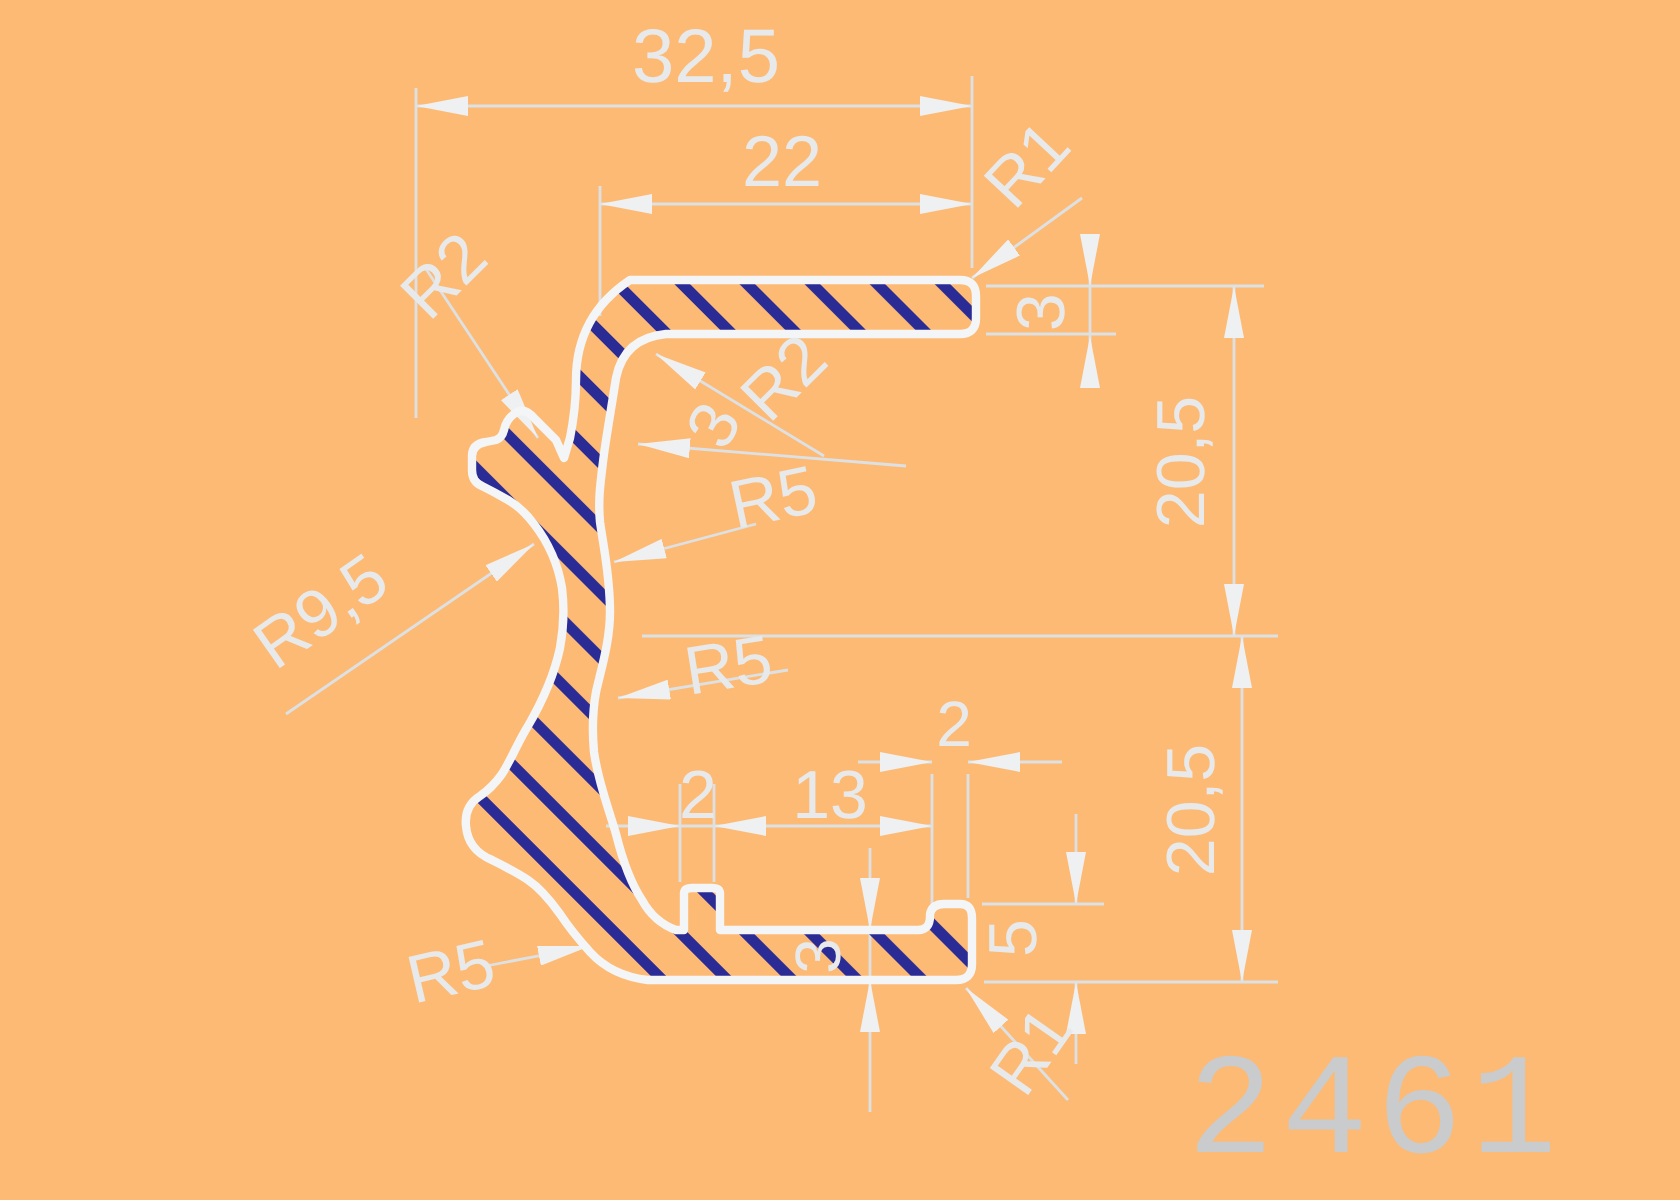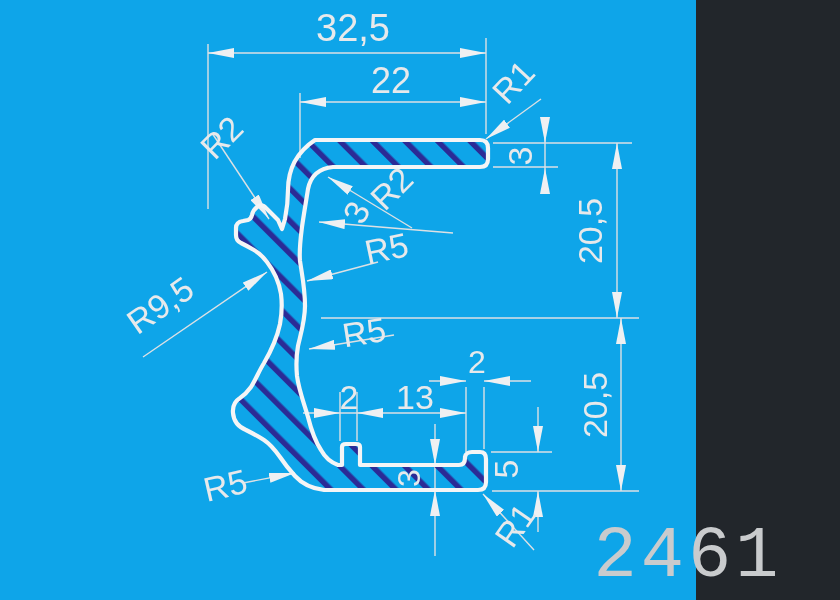--- a/index.html
+++ b/index.html
@@ -1,17 +1,17 @@
 <!DOCTYPE html>
 <html><head>
 <meta charset="utf-8">
 <style>
   html,body{margin:0;padding:0;}
   body{width:840px;height:600px;overflow:hidden;background:#22262b;}
-  #stage{position:relative;width:696px;height:600px;background:#0ea5e9;}
+  #stage{position:relative;width:840px;height:600px;background:#fdba74;}
   svg{display:block;}
   text{font-family:"Liberation Sans","DejaVu Sans",sans-serif;fill:#e7e9eb;}
   .dimtxt{font-size:34px;}
   .dimtxt-lg{font-size:38px;}
   .dimtxt-md{font-size:36px;}
   .dimtxt-sm{font-size:32px;}
   .drawnum{font-family:"Liberation Mono","DejaVu Sans Mono",monospace;font-size:72px;fill:#c9cbcd;letter-spacing:4px;}
   .thin{stroke:#dde1e4;stroke-width:1.4;fill:none;}
   .arr{fill:#eef0f2;stroke:none;}
   .outline{fill:url(#hatch);stroke:#f4f5f6;stroke-width:4.2;stroke-linejoin:round;stroke-linecap:round;}

